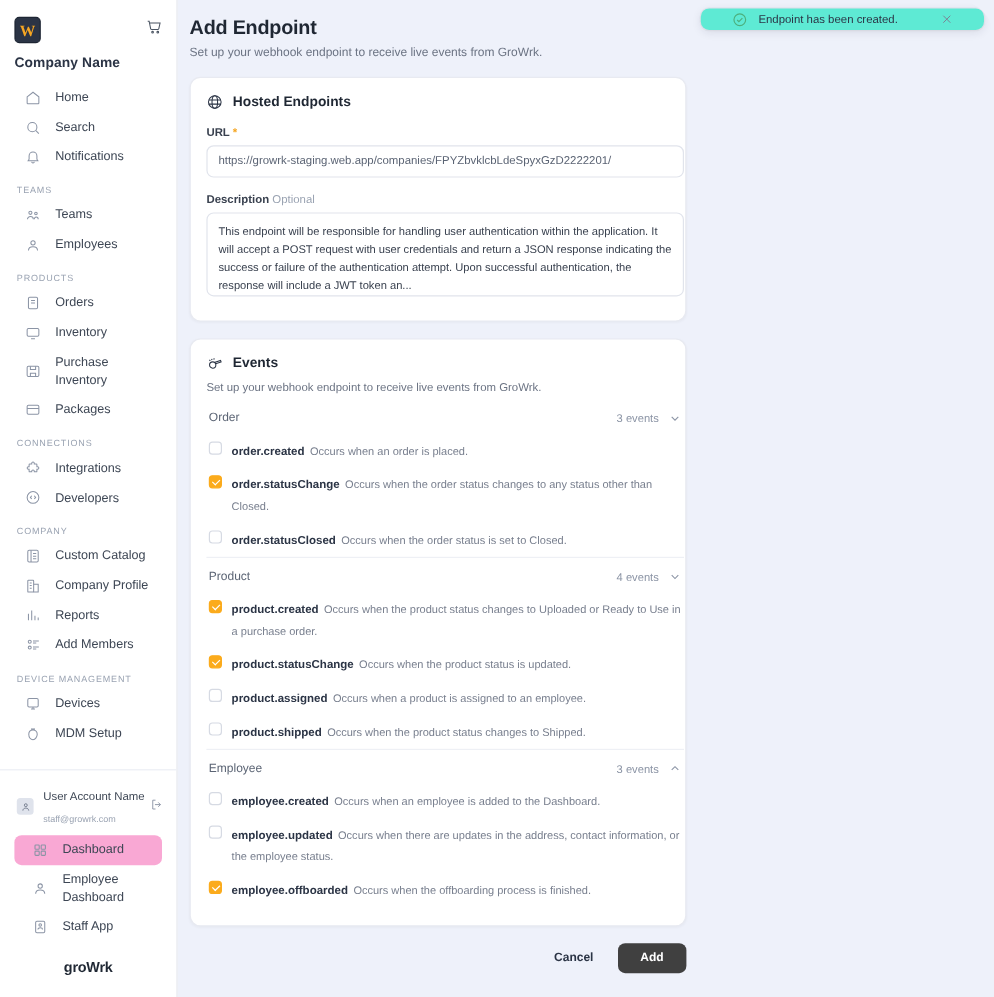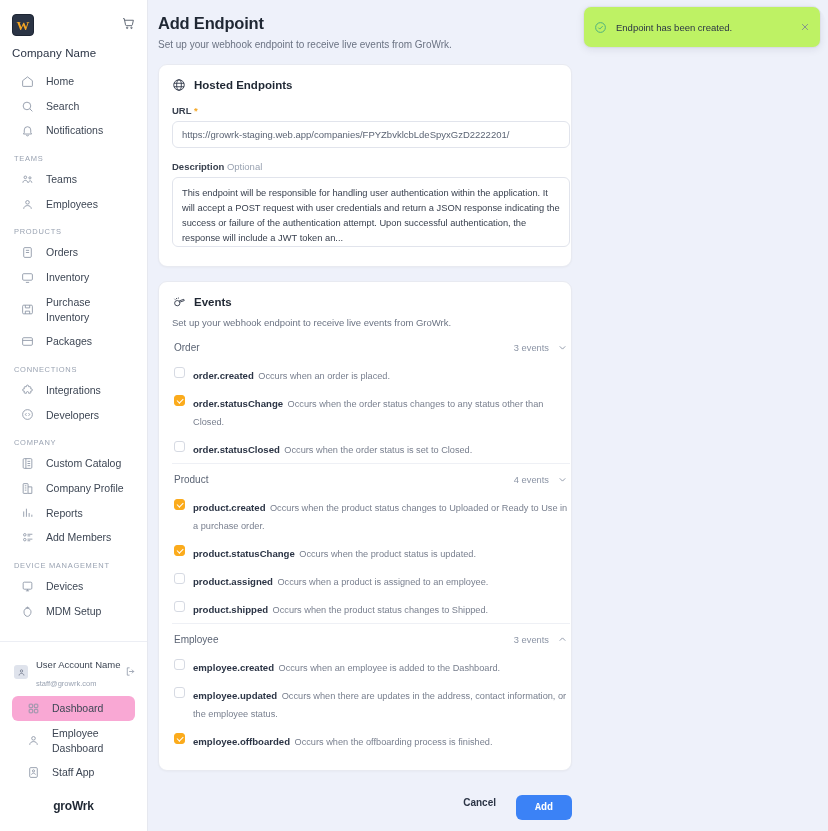--- a/index.html
+++ b/index.html
@@ -23,21 +23,21 @@
   .sb-top { padding: 14px 12px 0 12px; }
   .sb-brandrow { display: flex; align-items: flex-start; justify-content: space-between; }
   .logo-box {
     width: 22px; height: 22px; border-radius: 4px;
     background: #2b3445; display: flex; align-items: center; justify-content: center;
     border: 1px solid #1d2533;
   }
   .logo-box span { color: #f5a623; font-size: 13px; font-weight: 700; line-height: 1; font-family: "Liberation Serif", serif; }
   .cart-icon { color: #4b5563; margin-top: 2px; }
   .company-name {
-    font-size: 11.5px; color: #2b3445; font-weight: 400;
+    font-size: 11.5px; color: #2b3445; font-weight: 700;
     margin-top: 11px; letter-spacing: .1px;
   }
 
   .sb-scroll { flex: 1 1 auto; overflow: hidden; padding-top: 10px; }
   .sb-group-label {
     font-size: 7.5px; letter-spacing: .7px; color: #9aa3b2;
     text-transform: uppercase; padding: 11px 12px 4px 14px; font-weight: 500;
   }
   .sb-item {
     display: flex; align-items: center; gap: 12px;
@@ -125,31 +125,30 @@
 
   .footer-actions {
     width: 414px; display: flex; align-items: center; justify-content: flex-end;
     gap: 14px; margin-top: 14px; padding-bottom: 16px;
   }
   .btn-cancel {
     background: none; border: none; font-size: 10px; font-weight: 700; color: #2b3445;
     cursor: pointer; padding: 6px 6px; font-family: "Liberation Sans", sans-serif;
   }
   .btn-add {
-    background: #3b82f6; border: none; color: #fff; font-size: 10px; font-weight: 700;
+    background: #404040; border: none; color: #fff; font-size: 10px; font-weight: 700;
     border-radius: 6px; padding: 7px 19px; cursor: pointer;
-    font-family: Liberation Mono, monospace;
-    margin-top: 10px;
+    font-family: Liberation Sans, sans-serif;
   }
 
   
   .toast {
-    position: absolute; top: 7px; right: 8px; width: 236px; height: 40px;
-    background: #bef264; border-radius: 7px; display: flex; align-items: center;
-    gap: 9px; padding: 0 10px;
+    position: absolute; top: 7px; right: 8px; width: 236px; height: 18px;
+    background: #5eead4; border-radius: 7px; display: flex; align-items: center;
+    gap: 9px; padding: 0 26px;
     box-shadow: 0 2px 8px rgba(25,32,55,.10), 0 0 0 1px rgba(230,232,240,.9);
   }
   .toast-msg { flex: 1 1 auto; font-size: 9.5px; color: #2b3445; }
   .toast-close { color: #7b8494; cursor: pointer; display: flex; }
   .check-circle { color: #4caf7d; display: flex; flex: 0 0 13px; }
 </style>
 </head>
 <body>
 
 <div class="app">

